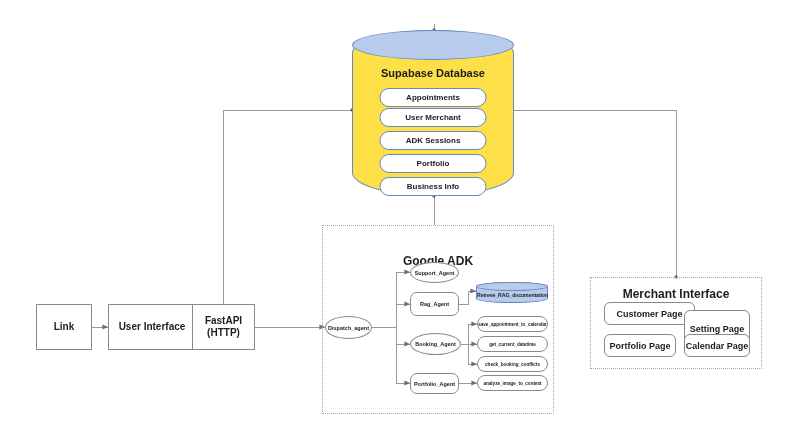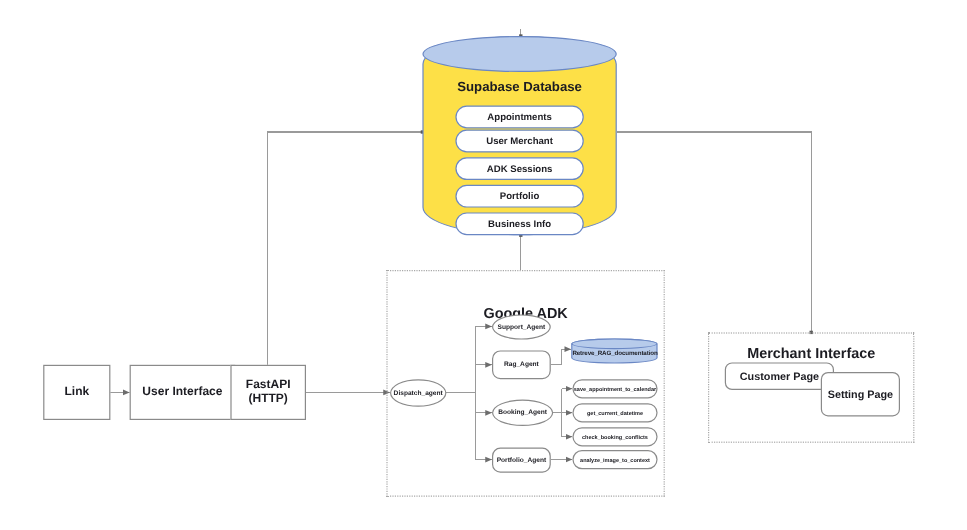--- a/index.html
+++ b/index.html
@@ -200,14 +200,16 @@
   <div class="node stad" style="left:477px;top:375px;width:71px;height:16px;font-size:4.6px;">
     <span>analyze_image_to_context</span>
   </div>
 
   <div class="group" style="left:590px;top:277px;width:172px;height:92px;">
     <div class="group-title" style="top:9px;">Merchant Interface</div>
   </div>
 
   <div class="merch-card" style="left:604px;top:302px;width:91px;height:23px;">Customer Page</div>
   <div class="merch-card" style="left:684px;top:310px;width:66px;height:37px;">Setting Page</div>
+  <div class="merch-card" style="left:604px;top:334px;width:72px;height:23px;">Portfolio Page</div>
+  <div class="merch-card" style="left:684px;top:334px;width:66px;height:23px;">Calendar Page</div>
 
 </div>
 
 </body></html>

